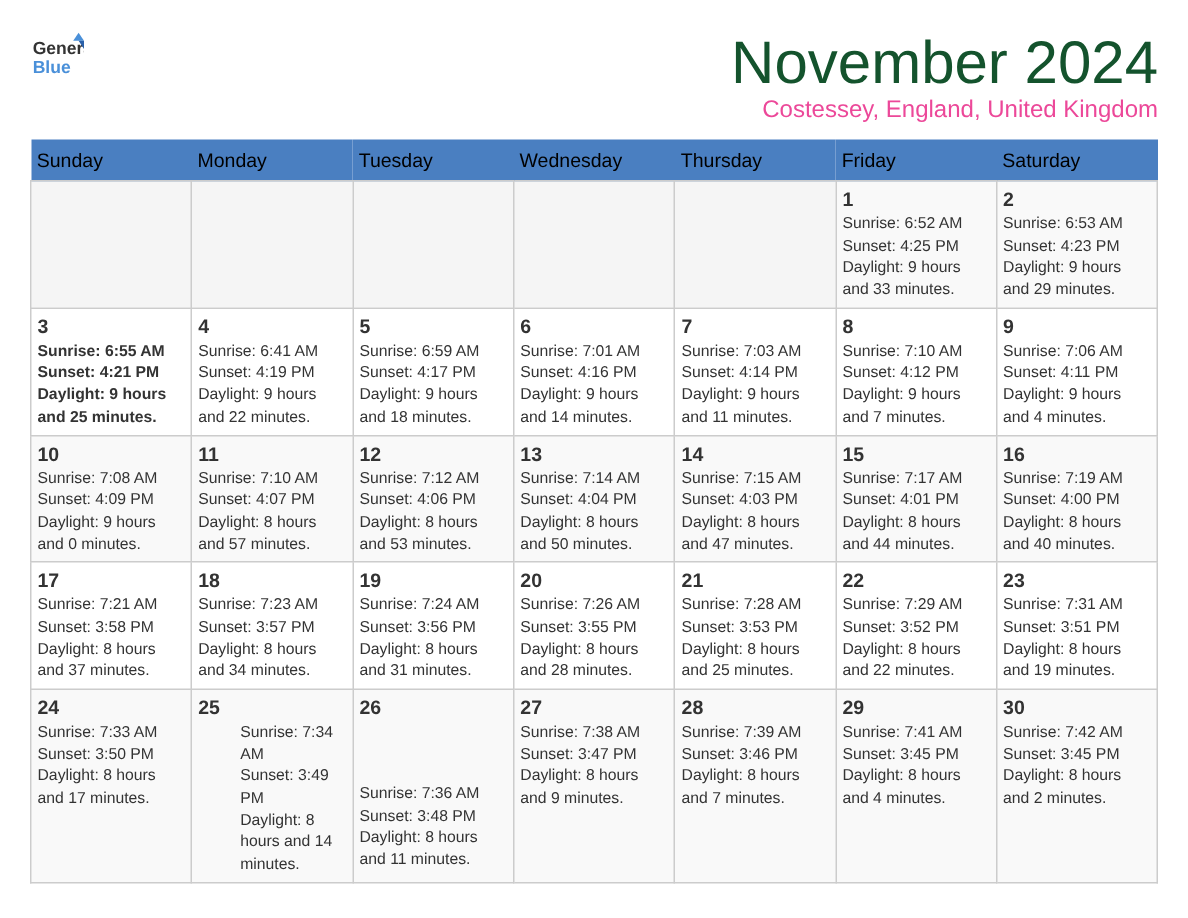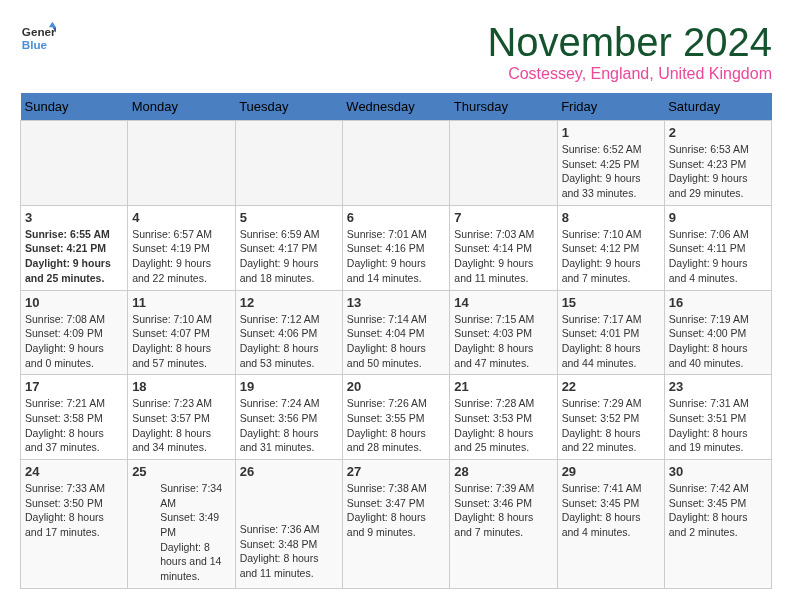--- a/index.html
+++ b/index.html
@@ -129,21 +129,21 @@
       </tr>
       <tr>
         <td>
           <span class="day-number">3</span>
           <div class="day-info" style="white-space: pre-line; font-weight: bold;">Sunrise: 6:55 AM
 Sunset: 4:21 PM
 Daylight: 9 hours and 25 minutes.</div>
         </td>
         <td>
           <span class="day-number">4</span>
-          <div class="day-info" style="white-space: pre-line;">Sunrise: 6:57 AM
+          <div class="day-info" style="white-space: pre-line;">Sunrise: 6:41 AM
 Sunset: 4:19 PM
 Daylight: 9 hours and 22 minutes.</div>
         </td>
         <td>
           <span class="day-number">5</span>
           <div class="day-info" style="white-space: pre-line;">Sunrise: 6:59 AM
 Sunset: 4:17 PM
 Daylight: 9 hours and 18 minutes.</div>
         </td>
         <td>

